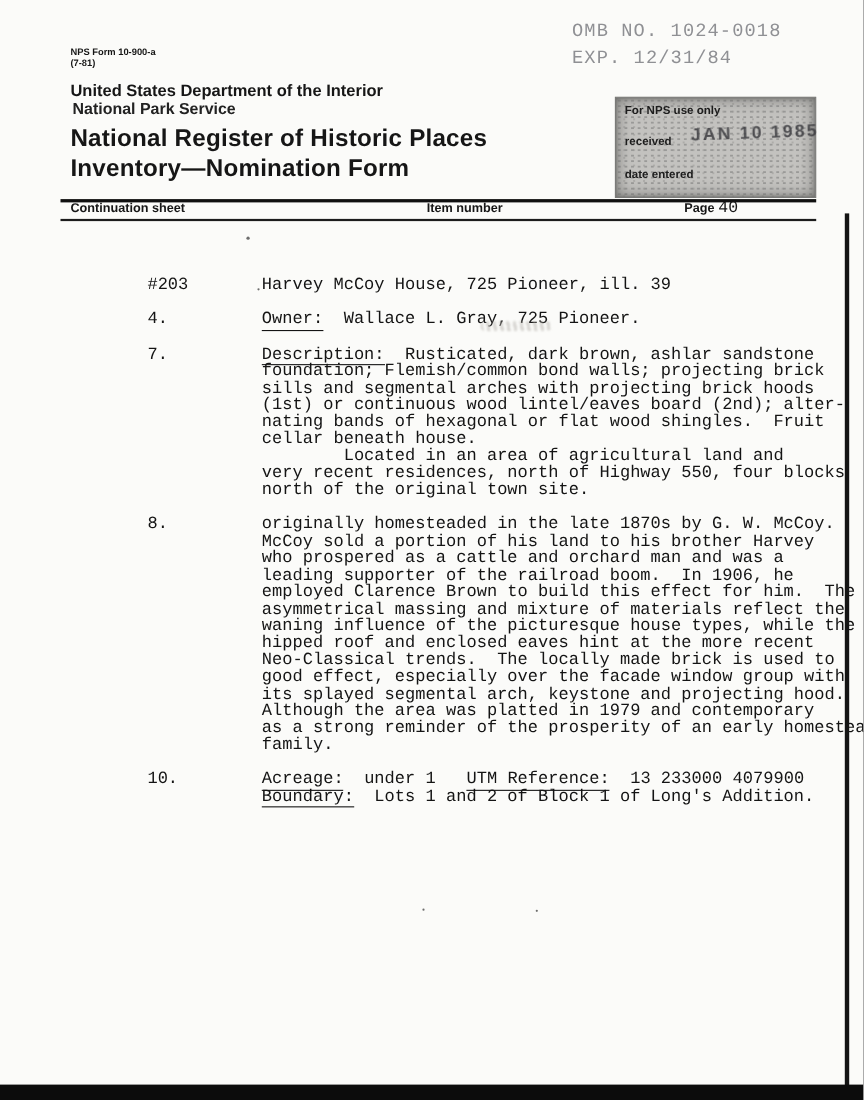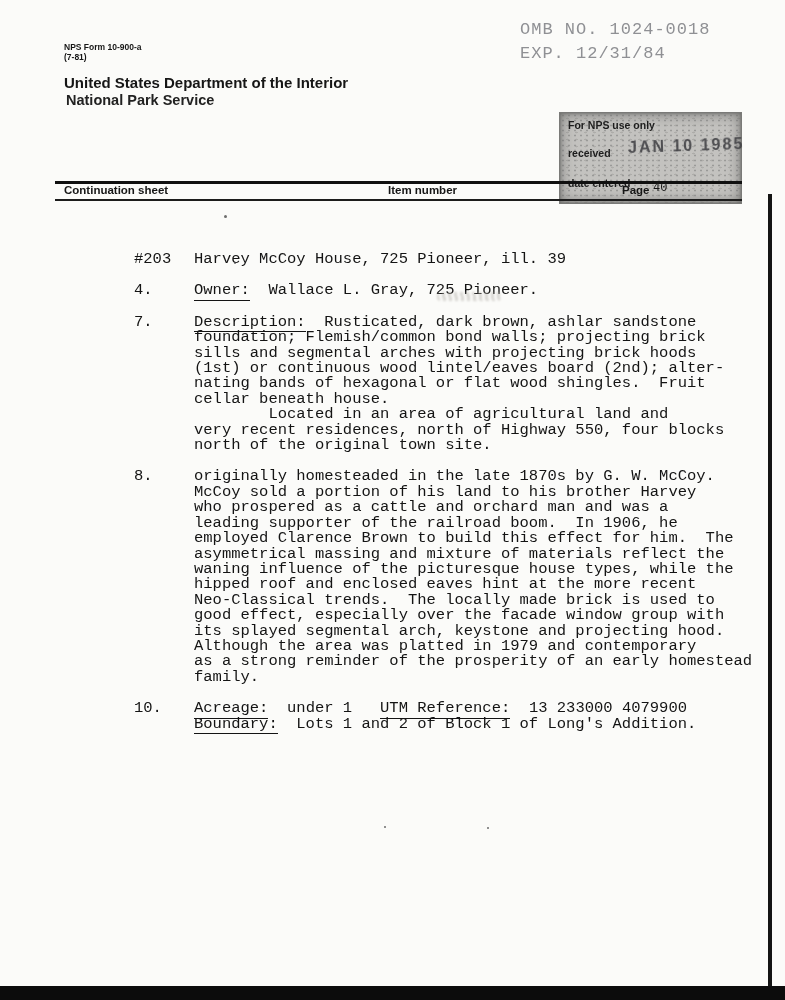--- a/index.html
+++ b/index.html
@@ -22,49 +22,48 @@
   .nps-box {
     position:absolute; left:559px; top:88px; width:183px; height:92px;
     background-color:#c3c2bf;
     background-image:
       radial-gradient(#9a9a98 1px, transparent 1.4px),
       radial-gradient(#adaca9 1px, transparent 1.4px);
     background-size:6px 5px, 9px 7px;
     background-position:0 0, 3px 2px;
     box-shadow: inset 0 0 14px #6f6f6d, inset 0 0 3px #5a5a58;
     border:1px solid #7a7a78;
-    margin-top:24px;
   }
   .nps-box .hdr { position:absolute; left:8px; top:6px; font-size:10.5px; font-weight:bold; color:#1d1d1d; }
   .nps-box .received { position:absolute; left:8px; top:34px; font-size:10.5px; font-weight:bold; color:#1d1d1d; }
   .nps-box .stamp {
     position:absolute; left:68px; top:24px; font-size:16px; font-weight:bold; color:#3c3c40;
     letter-spacing:2px; transform:rotate(-2deg); opacity:.85; filter:blur(.3px);
     white-space:nowrap;
   }
   .nps-box .date-entered { position:absolute; left:8px; top:64px; font-size:10.5px; font-weight:bold; color:#1d1d1d; }
 
   
   .rule-thick { position:absolute; left:55px; top:181px; width:687px; height:3px; background:#101010; }
   .rule-thin  { position:absolute; left:55px; top:199px; width:687px; height:1.6px; background:#1c1c1c; }
   .cont-label { position:absolute; left:64px;  top:184px; font-size:11.5px; font-weight:bold; }
   .item-label { position:absolute; left:388px; top:184px; font-size:11.5px; font-weight:bold; }
   .page-label { position:absolute; left:622px; top:184px; font-size:11.5px; font-weight:bold; }
-  .page-num   { position:absolute; left:653px; top:181px; font-family:"Liberation Mono","DejaVu Sans Mono",monospace; font-size:12px; }
+  .page-num   { position:absolute; left:653px; top:181px; font-family:"Liberation Mono","DejaVu Sans Mono",monospace; font-size:15px; }
 
   
   .body-sections {
     position:absolute; left:95px; top:252px; width:640px;
     font-family:"Liberation Mono","DejaVu Sans Mono",monospace;
     font-size:15.5px; line-height:15.4px; color:#141414;
   }
   .sec { display:flex; margin-bottom:16px; }
   .sec .num { width:60px; flex:0 0 60px; white-space:pre;margin-left:39px; }
   .sec .lines { flex:1; }
-  .line { white-space:pre; }
+  .line { white-space:pre;margin-left:44px; }
   .u { border-bottom:1.6px solid #141414; padding-bottom:0.5px; }
 
   
   .smudge {
     position:absolute; left:437px; top:292px; width:64px; height:9px;
     background:repeating-linear-gradient(80deg,#b9b6b0 0 3px, transparent 3px 6px);
     opacity:.55; filter:blur(1.1px); border-radius:4px;
   }
   .edge-right { position:absolute; left:768px; top:194px; width:4px; height:806px; background:#141414; }
   .edge-bottom { position:absolute; left:0; top:986px; width:785px; height:14px; background:#0c0c0c; }
@@ -85,20 +84,24 @@
   </div>
 
   <div class="omb">
     <div>OMB NO. 1024-0018</div>
     <div>EXP. 12/31/84</div>
   </div>
 
   <div class="dept-line1">United States Department of the Interior</div>
   <div class="dept-line2">National Park Service</div>
 
+  <div class="main-title">
+    <div>National Register of Historic Places</div>
+    <div>Inventory—Nomination Form</div>
+  </div>
 
   <div class="nps-box">
     <div class="hdr">For NPS use only</div>
     <div class="received">received</div>
     <div class="stamp">JAN 10 1985</div>
     <div class="date-entered">date entered</div>
   </div>
 
   <div class="rule-thick"></div>
   <div class="cont-label">Continuation sheet</div>

